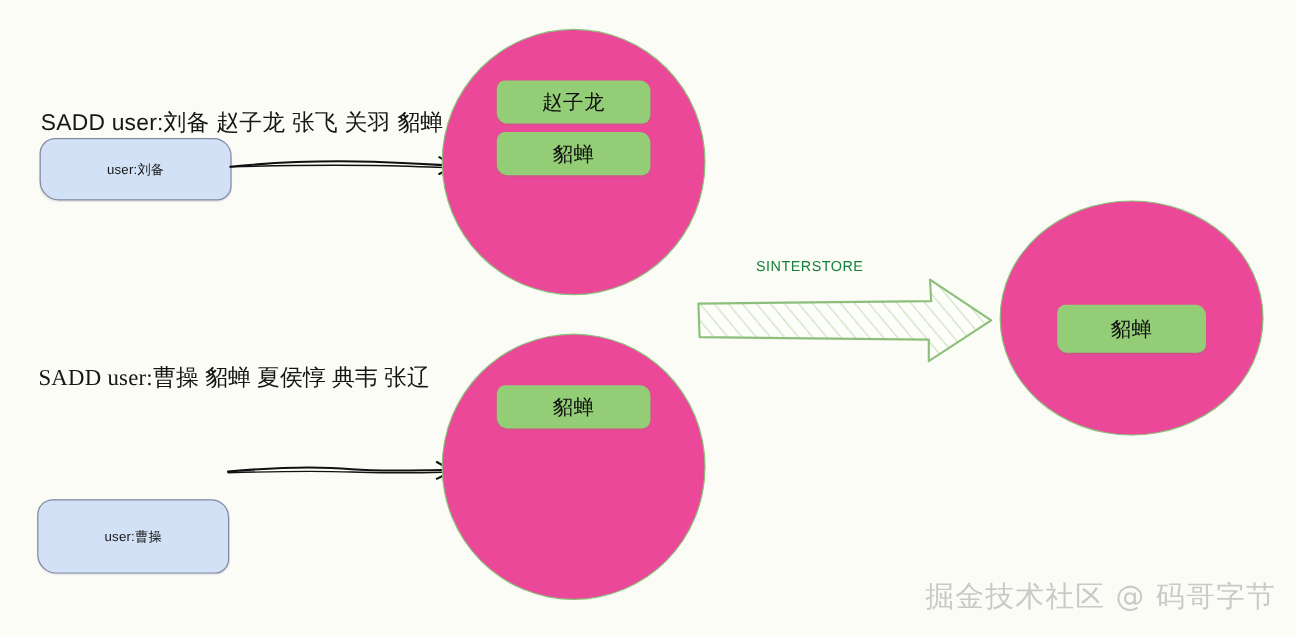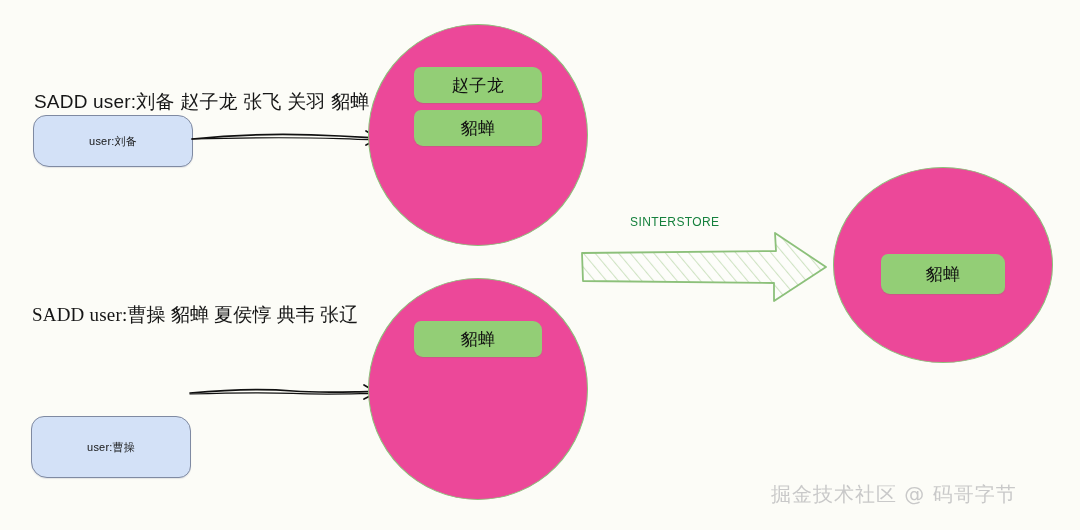--- a/index.html
+++ b/index.html
@@ -125,21 +125,21 @@
     color: #15803d;
     letter-spacing: 0.4px;
     white-space: nowrap;
   }
 
   
   #watermark {
     position: absolute;
     left: 771px;
     top: 481px;
-    font-size: 20px;
+    font-size: 24px;
     color: #c9c9c9;
     letter-spacing: 1px;
     white-space: nowrap;
     font-family: "DejaVu Sans", sans-serif;
   }
 </style>
 </head>
 <body>
 
 <div class="canvas">

